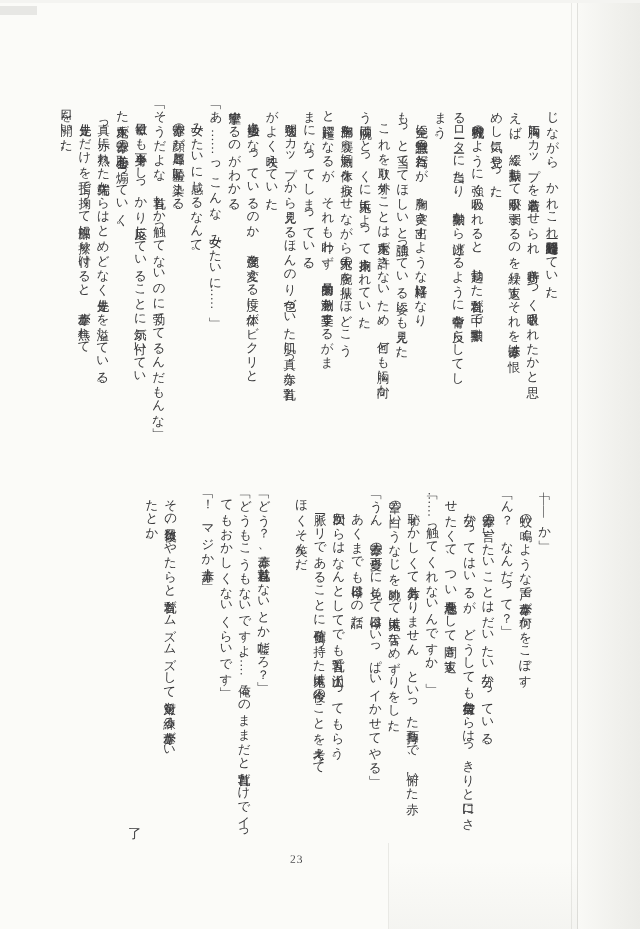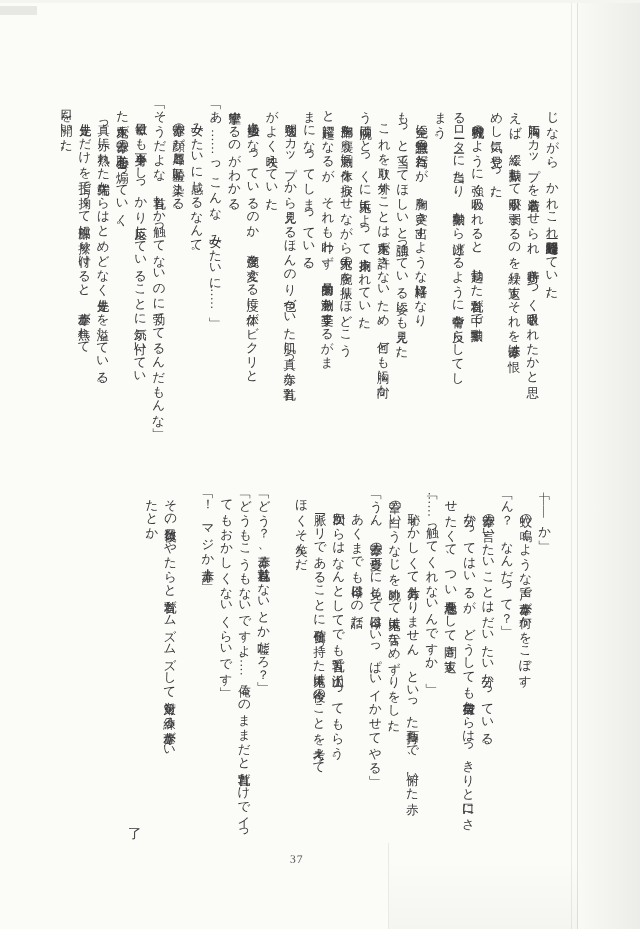--- a/index.html
+++ b/index.html
@@ -122,16 +122,16 @@
         <div class="tcol">「どうもこうもないですよ……俺このままだと乳首だけでイっ</div>
         <div class="tcol">てもおかしくないくらいです」</div>
         <div class="tcol">「！　マジか赤葦！」</div>
         <div class="tcol">　</div>
         <div class="tcol">その数日後、やたらと乳首がムズムズして対策を練る赤葦がい</div>
         <div class="tcol">たとか。</div>
       </div>
 
     <div class="end-mark">了</div>
 
-    <div class="page-number">37</div>
+    <div class="page-number">23</div>
 
   </div>
 </div>
 
 </body></html>

